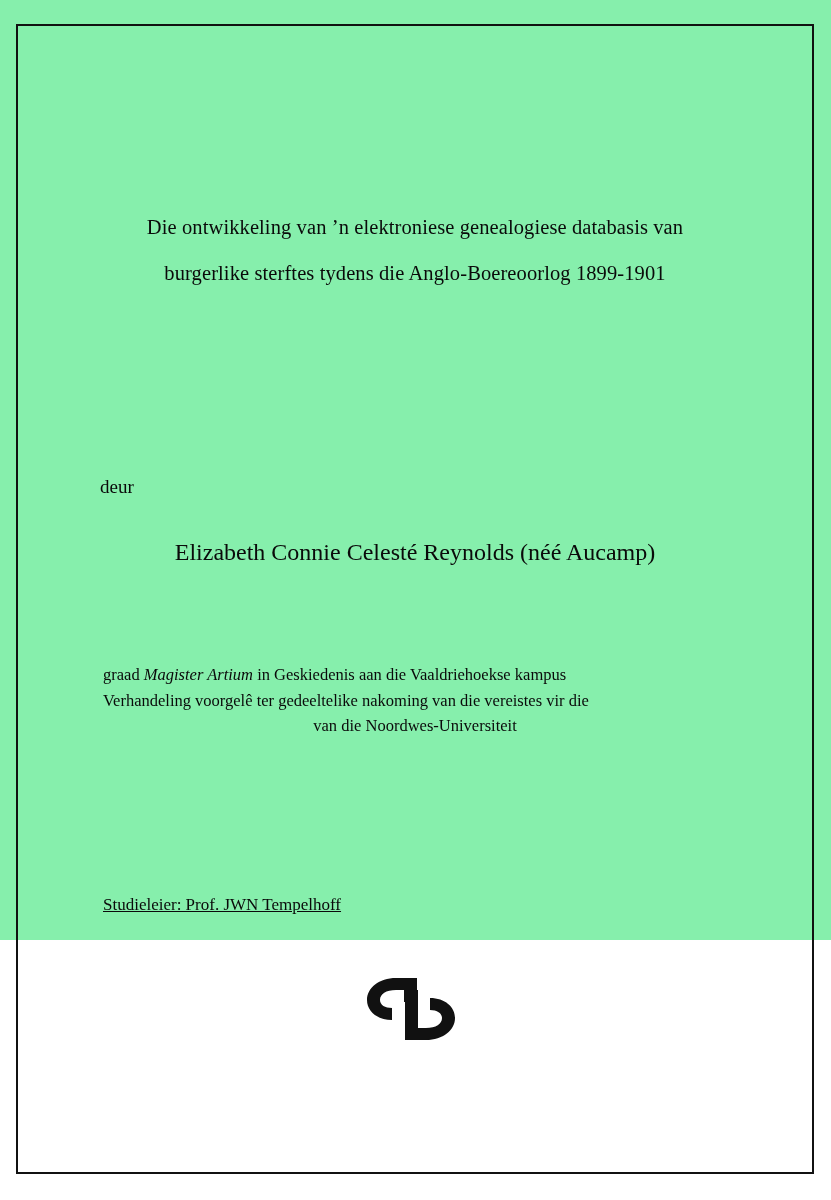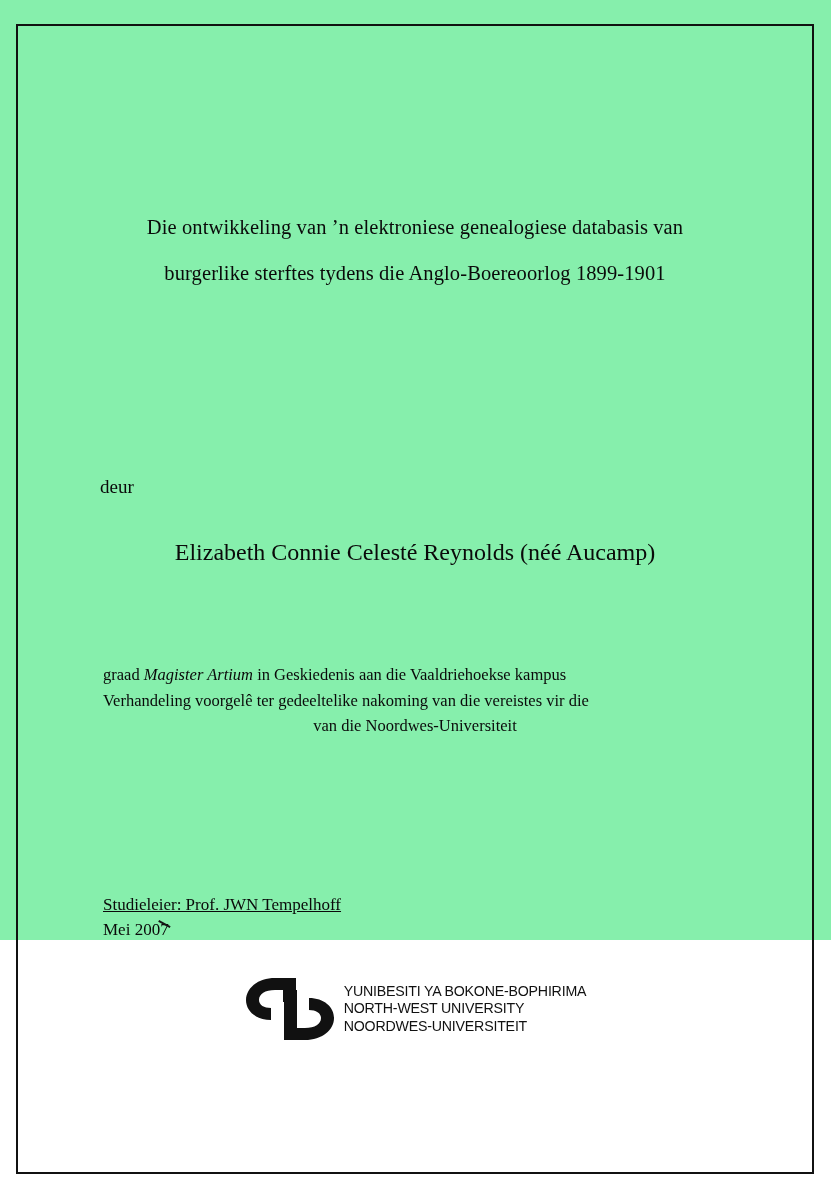--- a/index.html
+++ b/index.html
@@ -169,35 +169,29 @@
     <div class="author">Elizabeth Connie Celesté Reynolds (néé Aucamp)</div>
 
     <div class="statement">
       <div class="just"><span>graad </span><em>Magister Artium</em><span> in Geskiedenis aan die Vaaldriehoekse kampus</span></div>
       <div class="just">Verhandeling voorgelê ter gedeeltelike nakoming van die vereistes vir die</div>
       <div class="last">van die Noordwes-Universiteit</div>
     </div>
 
     <div class="supervisor">
       <span class="line">Studieleier: Prof. JWN Tempelhoff</span>
-      <span class="line"><span class="date-line"><span>Mei 2007</span><span class="strike"></span></span></span>
     </div>
 
     <div class="logo">
       <div class="logo-mark">
         <svg width="92" height="66" viewBox="0 0 92 66" xmlns="http://www.w3.org/2000/svg" aria-hidden="true">
           <g fill="#111111">
             <path d="M31 2 C14 2 2 12 2 24 C2 35 12 44 27 44 L27 32 C20 32 15 29 15 24 C15 18 21 14 31 14 L52 14 L52 2 Z"></path>
             <path d="M61 64 C78 64 90 54 90 42 C90 31 80 22 65 22 L65 34 C72 34 77 37 77 42 C77 48 71 52 61 52 L40 52 L40 64 Z"></path>
             <rect x="40" y="22" width="13" height="30"></rect>
             <rect x="39" y="14" width="14" height="12"></rect>
           </g>
         </svg>
       </div>
-      <div class="logo-text">
-        <span>YUNIBESITI YA BOKONE-BOPHIRIMA</span>
-        <span>NORTH-WEST UNIVERSITY</span>
-        <span>NOORDWES-UNIVERSITEIT</span>
-      </div>
     </div>
 
   </div>
 </div>
 
 </body></html>

